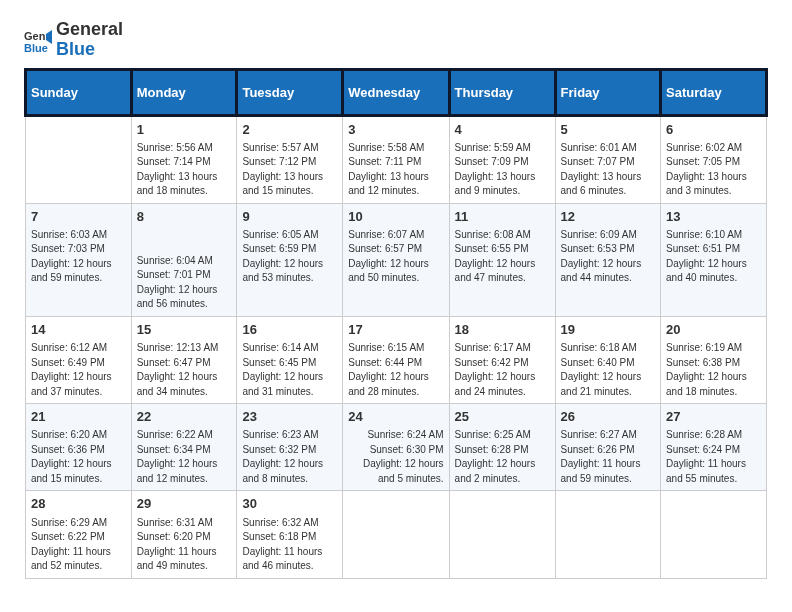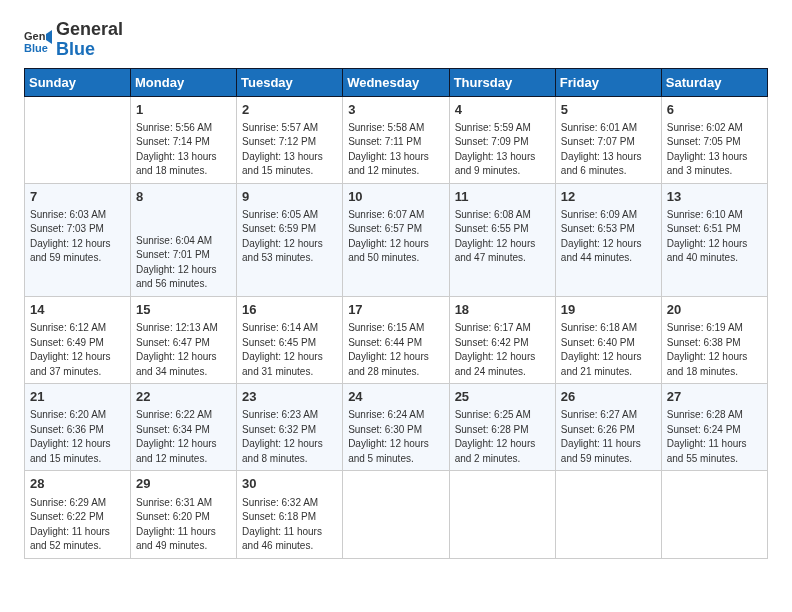--- a/index.html
+++ b/index.html
@@ -54,23 +54,23 @@
     table {
       width: 100%;
       border-collapse: collapse;
       margin-top: 8px;
     }
     th {
       background-color: #1a6fbb;
       color: #fff;
       font-size: 13px;
       font-weight: bold;
-      padding: 6px 4px;
+      padding: 14px 4px;
       text-align: left;
-      border: 1px solid #0f172a;
+      border: 3px solid #0f172a;
     }
     td {
       border: 1px solid #ccc;
       vertical-align: top;
       padding: 4px 5px;
       width: 107px;
       min-height: 80px;
       font-size: 10.5px;
       color: #333;
       line-height: 1.4;
@@ -292,21 +292,21 @@
         </td>
         <td>
           <span class="day-number">23</span>
           <div class="day-info" style="white-space: pre-line;">Sunrise: 6:23 AM
 Sunset: 6:32 PM
 Daylight: 12 hours
 and 8 minutes.</div>
         </td>
         <td>
           <span class="day-number">24</span>
-          <div class="day-info" style="white-space: pre-line;">Sunrise: 6:24 AM
+          <div class="day-info" style="white-space: pre-line; text-align: right;">Sunrise: 6:24 AM
 Sunset: 6:30 PM
 Daylight: 12 hours
 and 5 minutes.</div>
         </td>
         <td>
           <span class="day-number">25</span>
           <div class="day-info" style="white-space: pre-line;">Sunrise: 6:25 AM
 Sunset: 6:28 PM
 Daylight: 12 hours
 and 2 minutes.</div>

